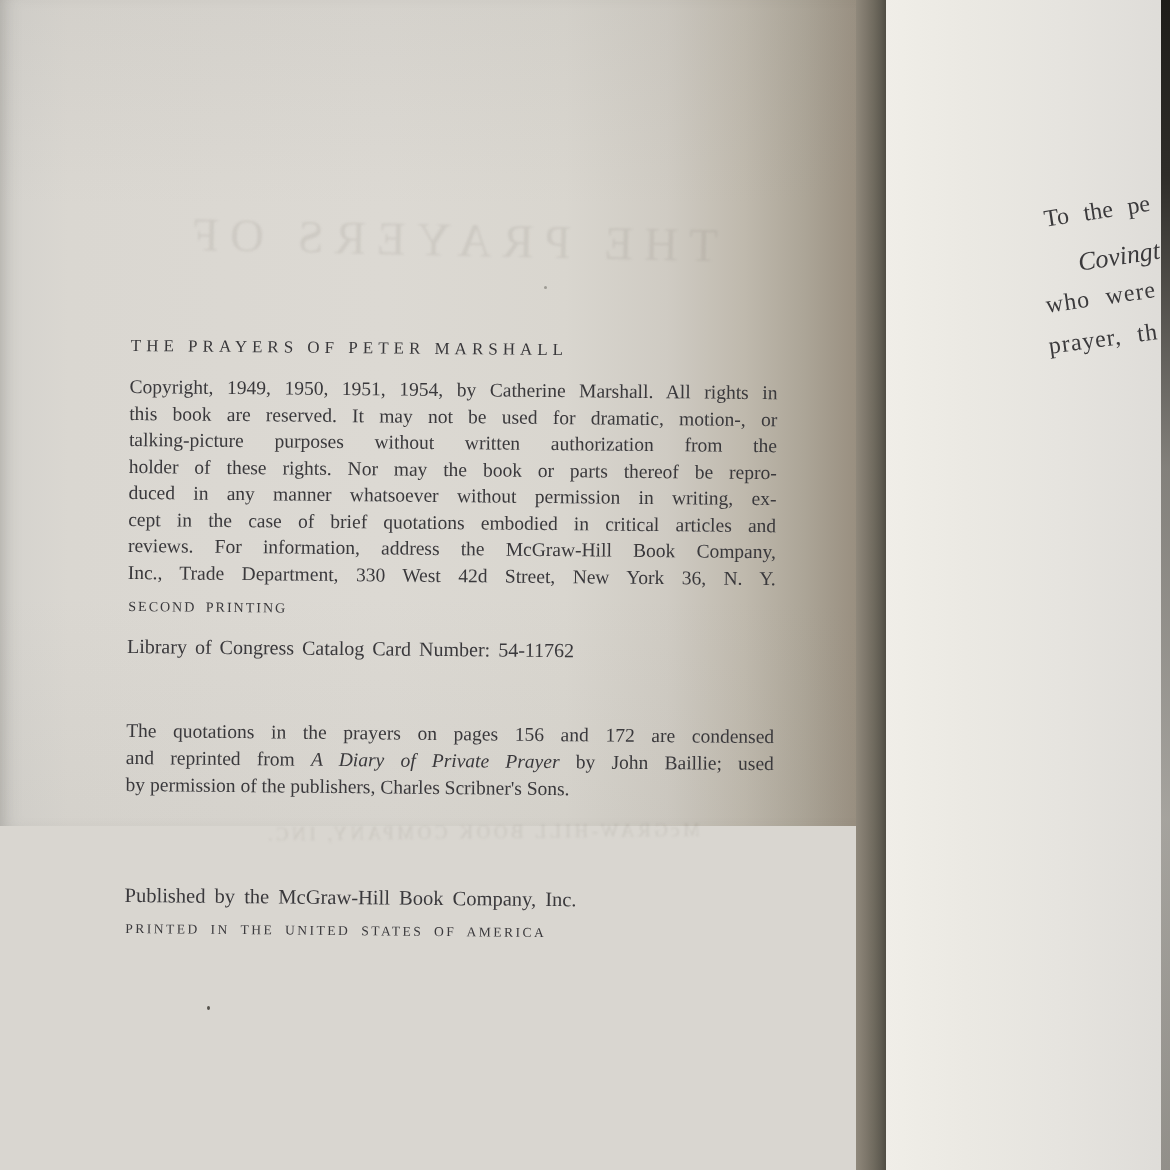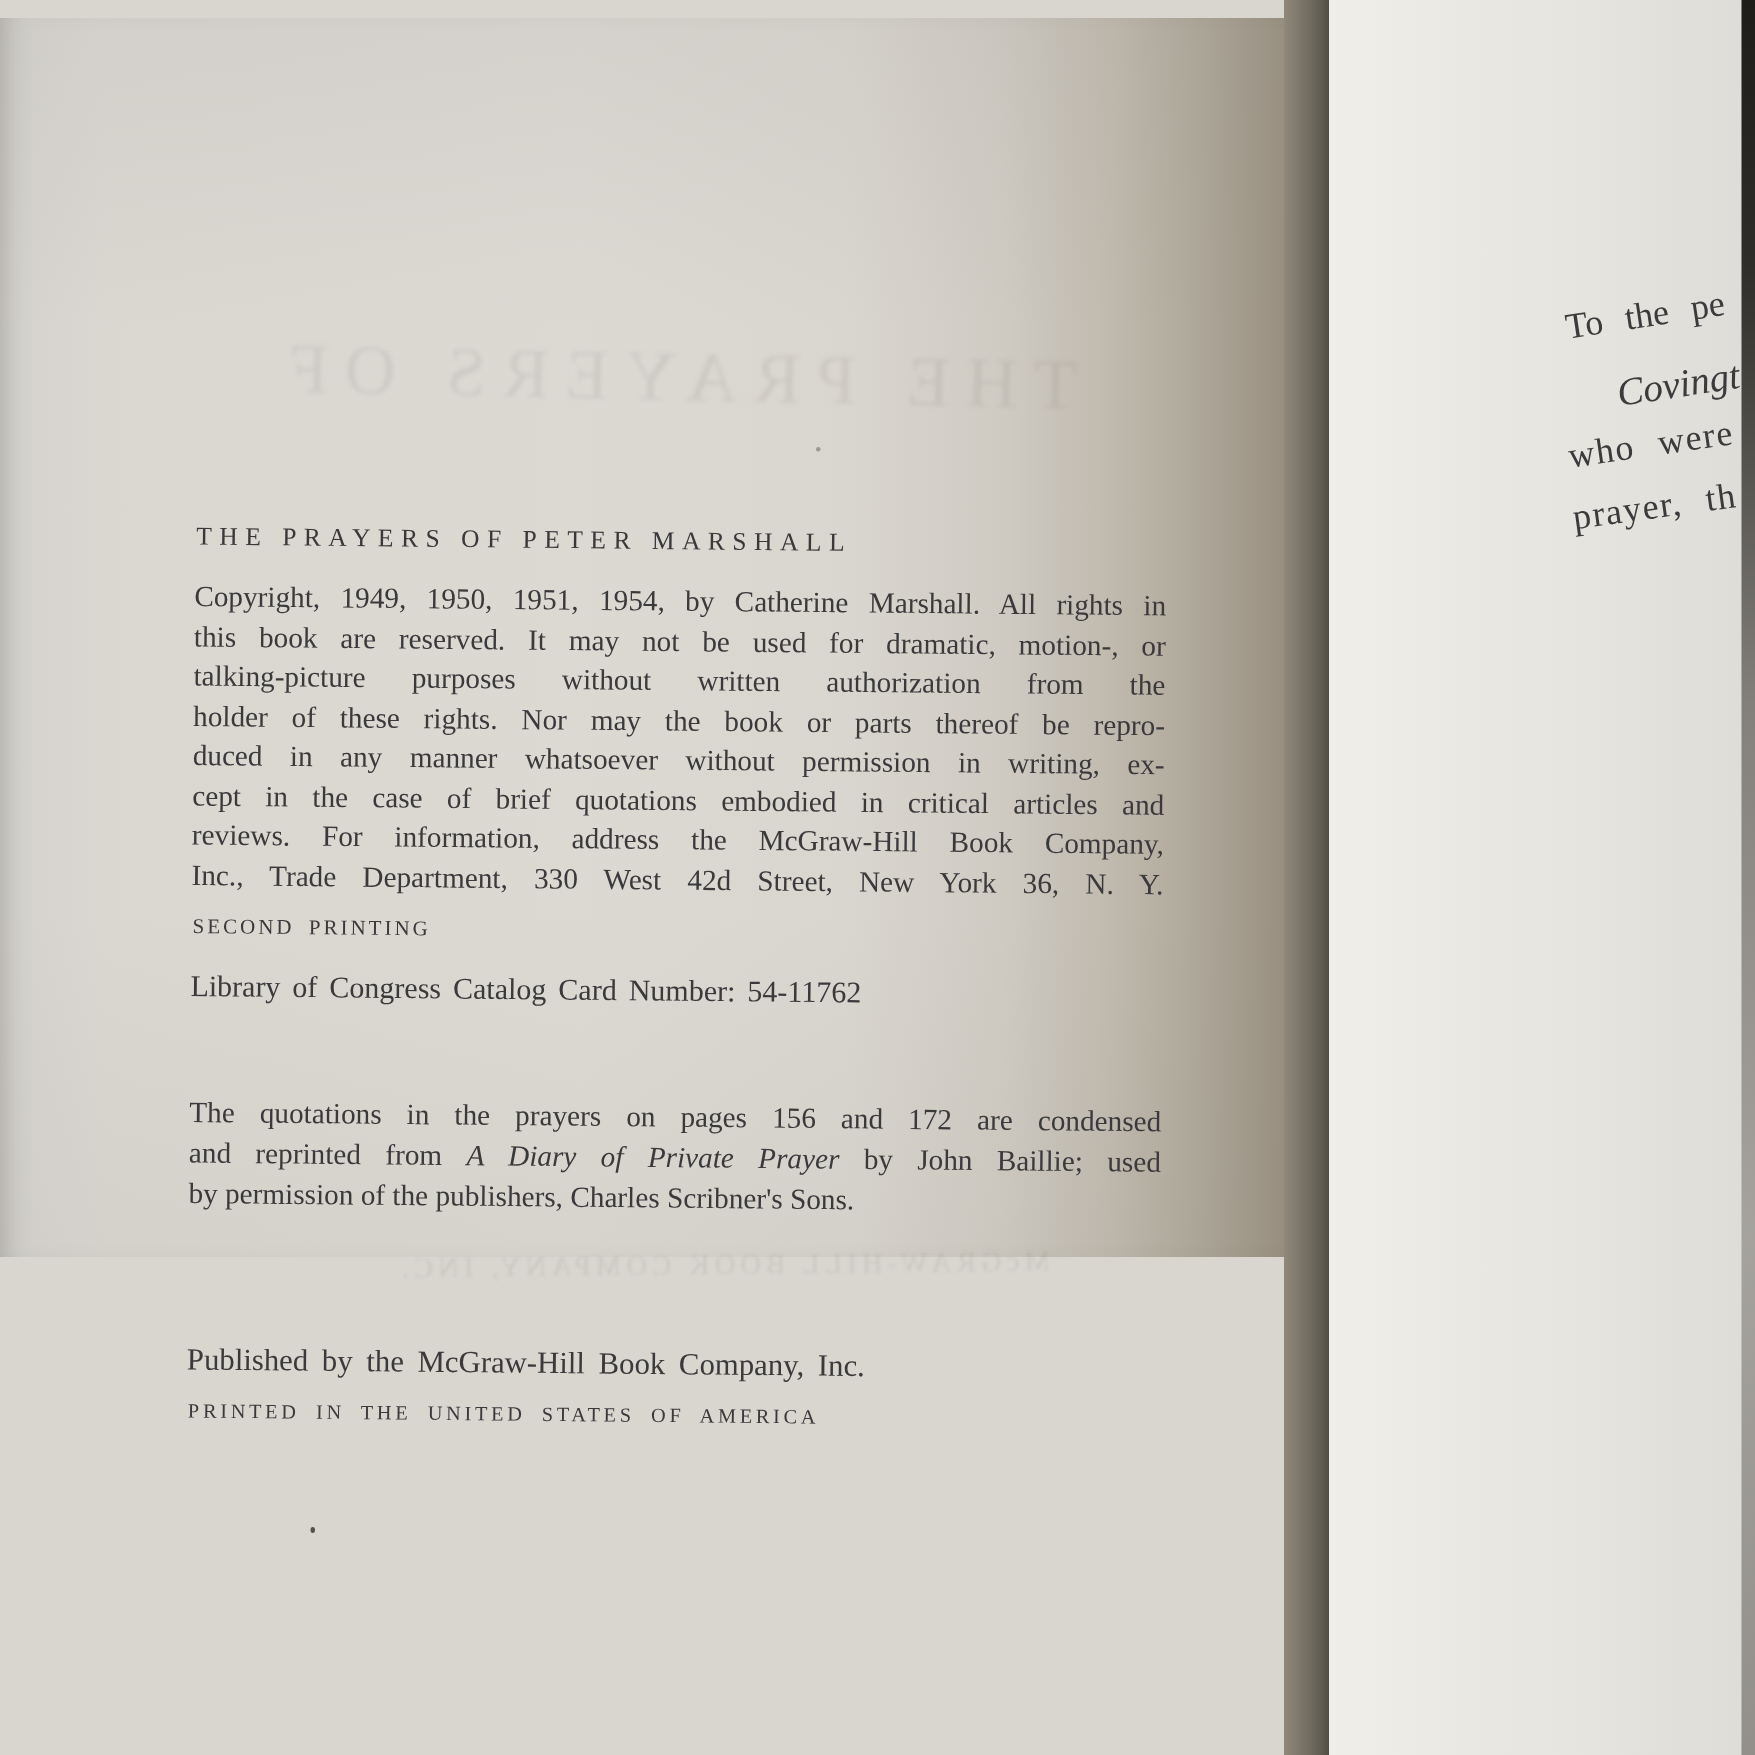--- a/index.html
+++ b/index.html
@@ -4,21 +4,21 @@
 <style>
   html,body { margin:0; padding:0; background:#c9c6c0; }
   .scene {
     position:relative; width:1170px; height:1170px; overflow:hidden;
     font-family:"Liberation Serif", serif;
     background:#d9d6d0;
   }
 
   
   .left-page {
-    position:absolute; left:0; top:12px; width:856px; height:826px;
+    position:absolute; left:0; top:0; width:856px; height:826px;
     background:
       linear-gradient(to bottom, rgba(150,148,143,0.10) 0%, rgba(255,255,255,0) 25%,
                       rgba(255,255,255,0) 72%, rgba(140,138,130,0.07) 100%),
       linear-gradient(to right, #d4d2cd 0%, #dad7d1 8%, #dcd9d3 45%, #d9d6cf 66%,
                       #cfcbc3 78%, #bfb9ad 87%, #aca597 94%, #998f80 100%);
     box-shadow: inset 14px 0 18px -12px rgba(95,92,85,0.35);
   }
 
   
   .gutter {

